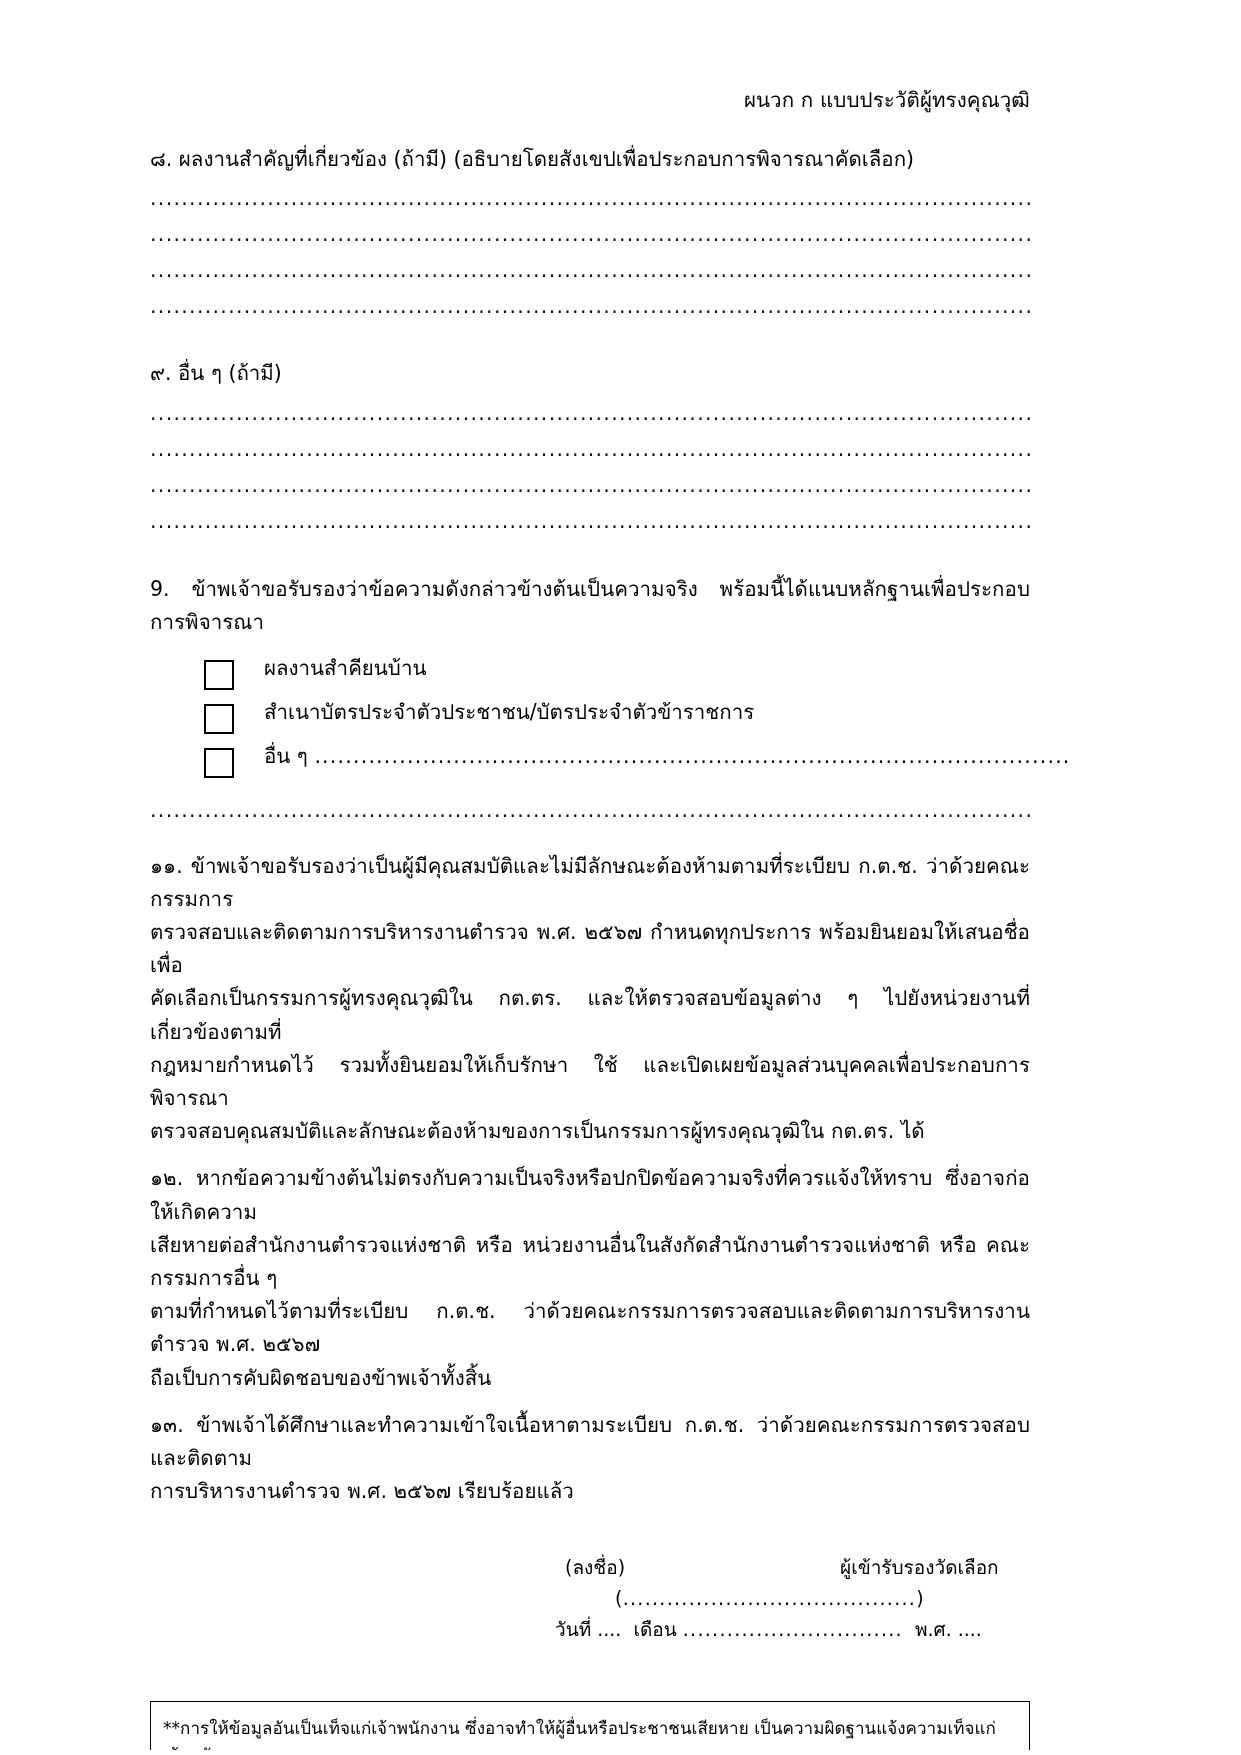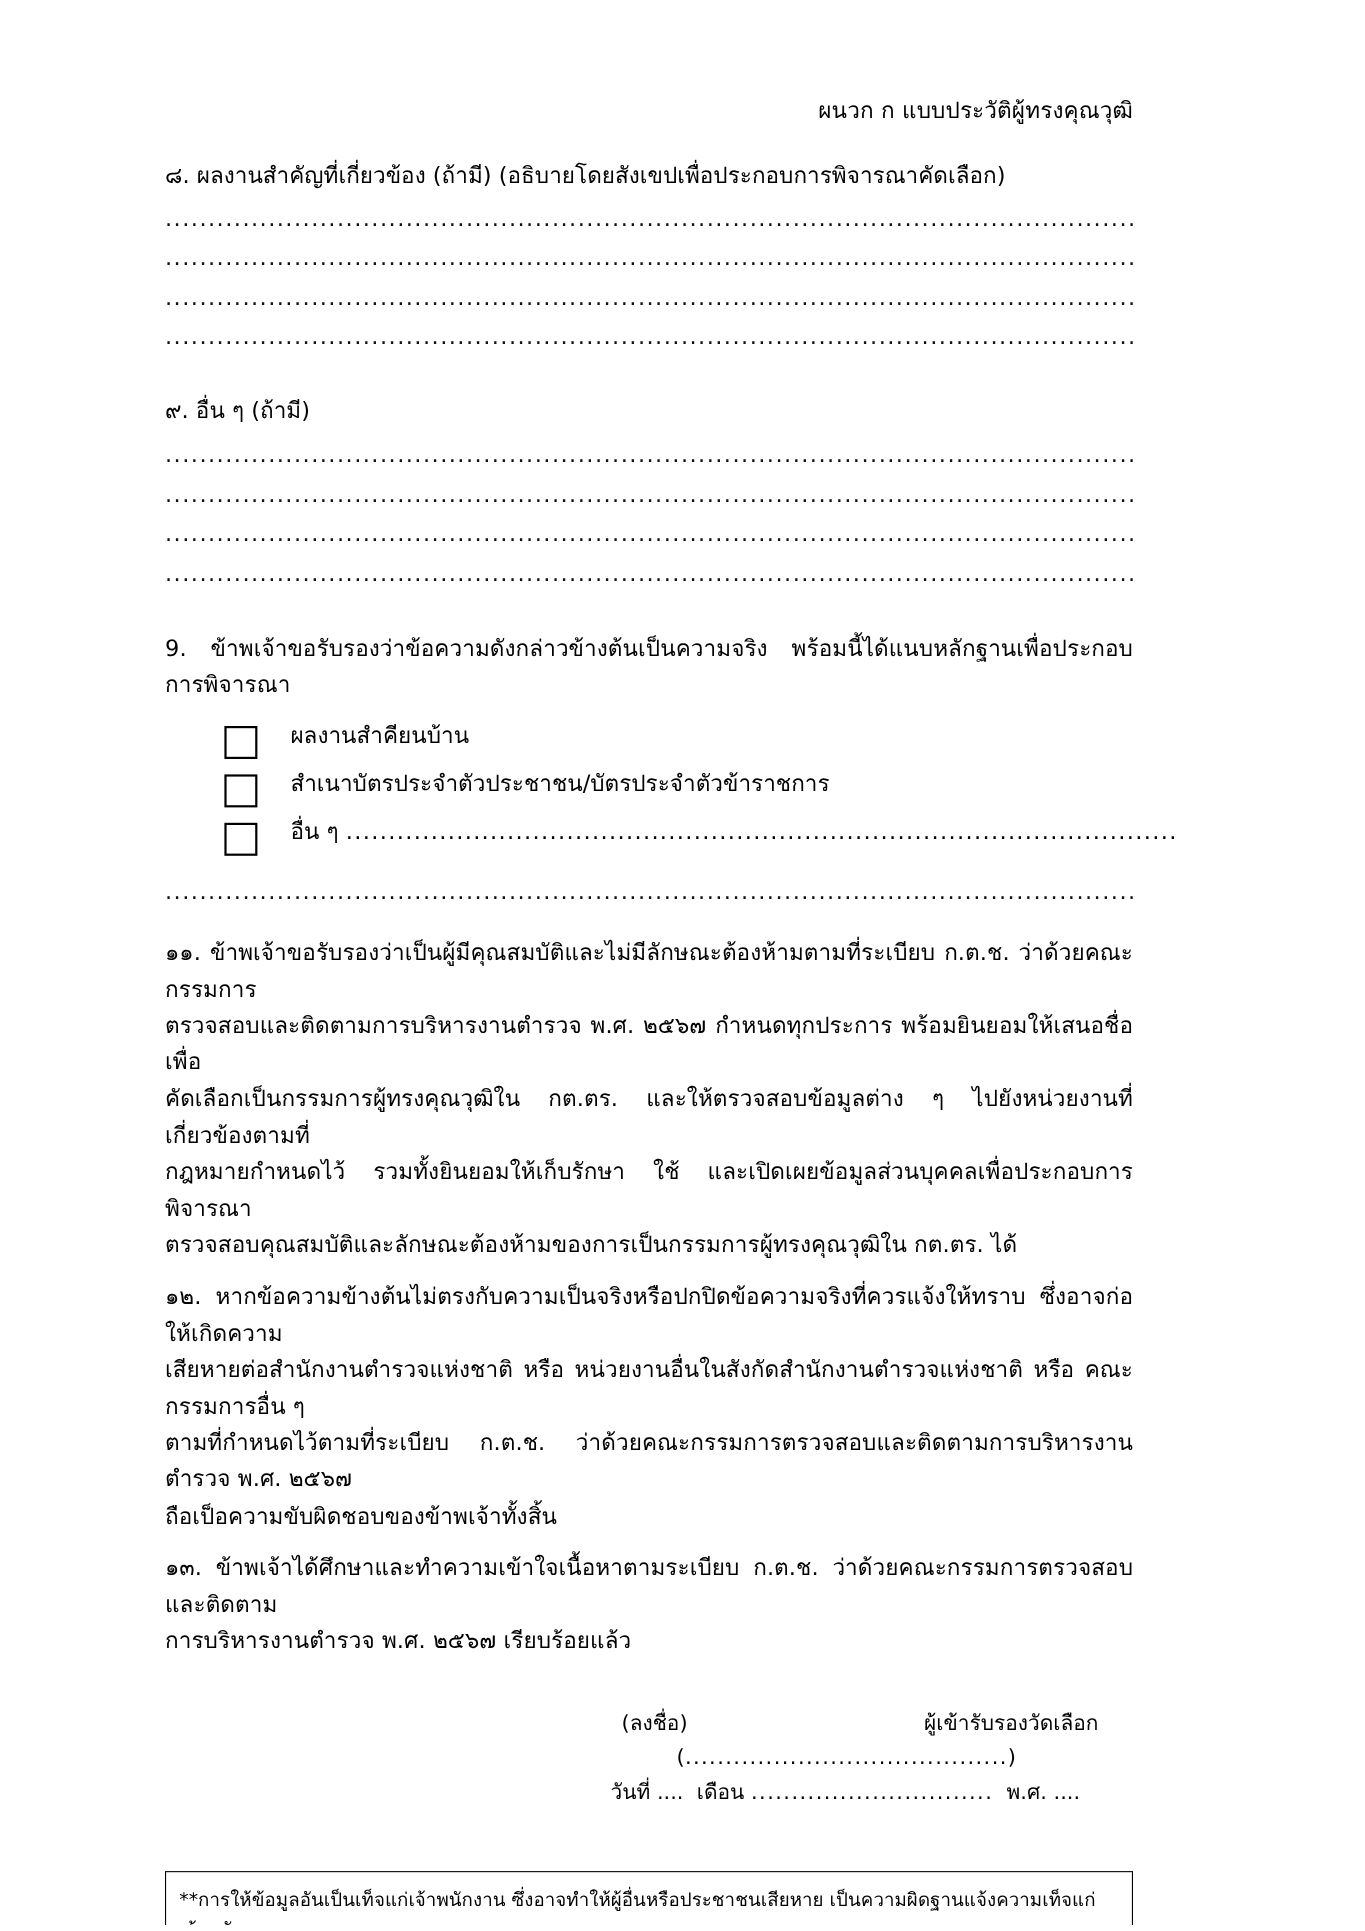--- a/index.html
+++ b/index.html
@@ -201,21 +201,21 @@
     <p class="para">๑๑. ข้าพเจ้าขอรับรองว่าเป็นผู้มีคุณสมบัติและไม่มีลักษณะต้องห้ามตามที่ระเบียบ ก.ต.ช. ว่าด้วยคณะกรรมการ</p>
     <p class="para">ตรวจสอบและติดตามการบริหารงานตำรวจ พ.ศ. ๒๕๖๗ กำหนดทุกประการ พร้อมยินยอมให้เสนอชื่อเพื่อ</p>
     <p class="para">คัดเลือกเป็นกรรมการผู้ทรงคุณวุฒิใน กต.ตร. และให้ตรวจสอบข้อมูลต่าง ๆ ไปยังหน่วยงานที่เกี่ยวข้องตามที่</p>
     <p class="para">กฎหมายกำหนดไว้ รวมทั้งยินยอมให้เก็บรักษา ใช้ และเปิดเผยข้อมูลส่วนบุคคลเพื่อประกอบการพิจารณา</p>
     <p class="para">ตรวจสอบคุณสมบัติและลักษณะต้องห้ามของการเป็นกรรมการผู้ทรงคุณวุฒิใน กต.ตร. ได้</p>
 
     <div class="gap-sm"></div>
     <p class="para">๑๒. หากข้อความข้างต้นไม่ตรงกับความเป็นจริงหรือปกปิดข้อความจริงที่ควรแจ้งให้ทราบ ซึ่งอาจก่อให้เกิดความ</p>
     <p class="para">เสียหายต่อสำนักงานตำรวจแห่งชาติ หรือ หน่วยงานอื่นในสังกัดสำนักงานตำรวจแห่งชาติ หรือ คณะกรรมการอื่น ๆ</p>
     <p class="para">ตามที่กำหนดไว้ตามที่ระเบียบ ก.ต.ช. ว่าด้วยคณะกรรมการตรวจสอบและติดตามการบริหารงานตำรวจ พ.ศ. ๒๕๖๗</p>
-    <p class="para">ถือเป็อความขับผิดชอบของข้าพเจ้าทั้งสิ้น</p>
+    <p class="para">ถือเป็บการคับผิดชอบของข้าพเจ้าทั้งสิ้น</p>
 
     <div class="gap-sm"></div>
     <p class="para">๑๓. ข้าพเจ้าได้ศึกษาและทำความเข้าใจเนื้อหาตามระเบียบ ก.ต.ช. ว่าด้วยคณะกรรมการตรวจสอบและติดตาม</p>
     <p class="para">การบริหารงานตำรวจ พ.ศ. ๒๕๖๗ เรียบร้อยแล้ว</p>
 
     <div class="sig-wrap">
       <div class="sig-row-1">
         <span>(ลงชื่อ)</span>
         <span class="sig-right">ผู้เข้ารับรองวัดเลือก</span>
       </div>

